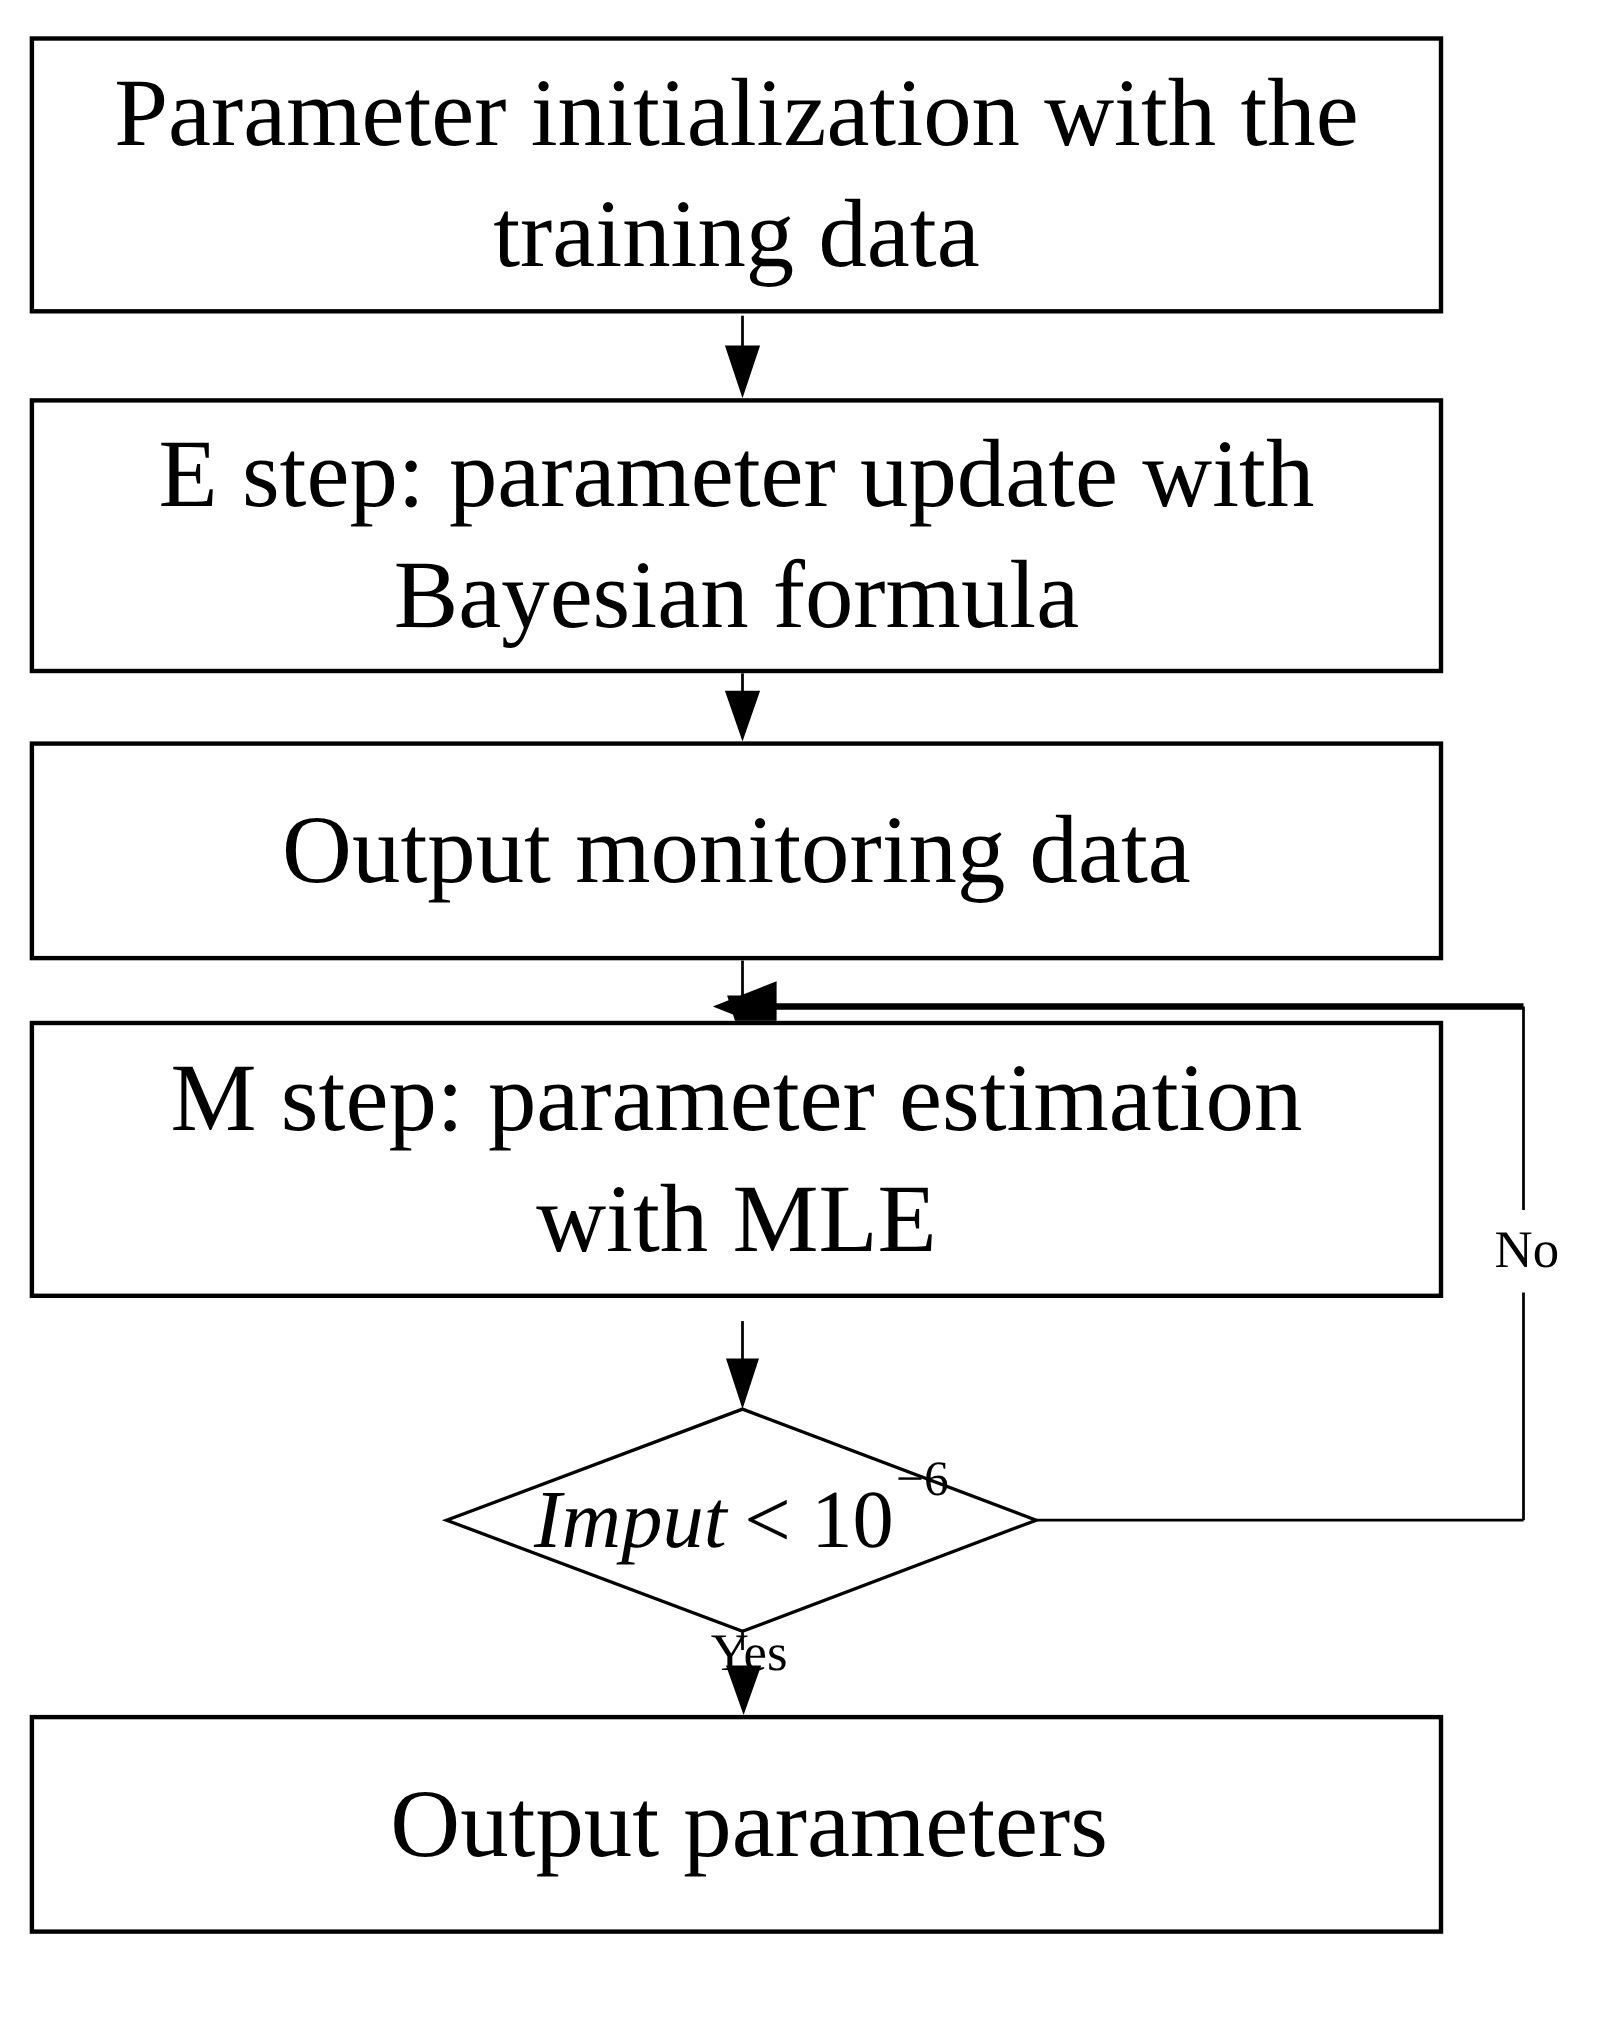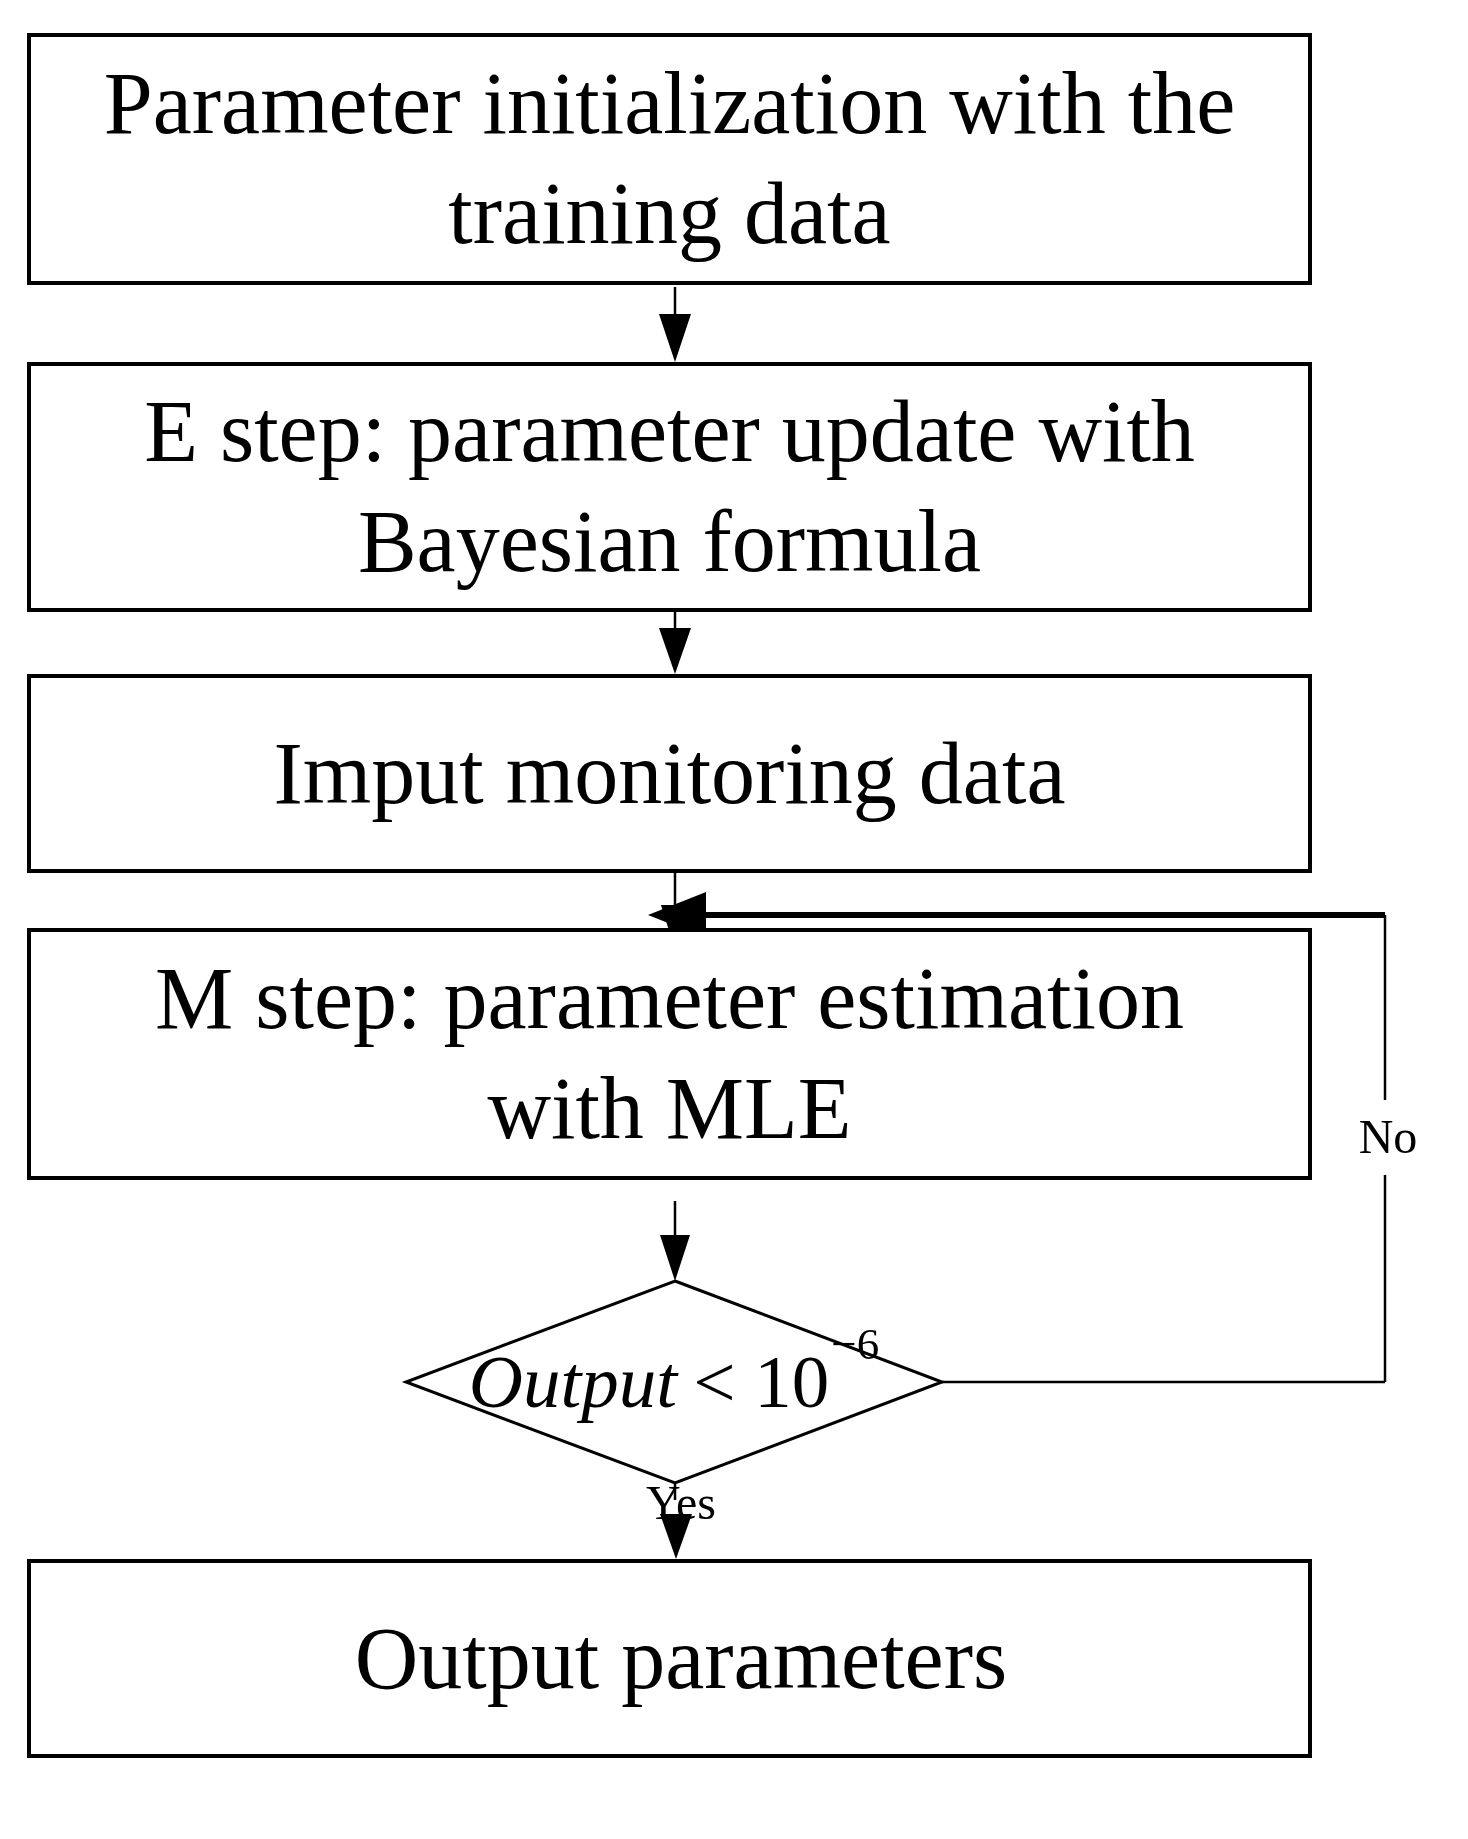--- a/index.html
+++ b/index.html
@@ -138,34 +138,34 @@
     <div class="node-label">E step: parameter update with
 Bayesian formula</div>
   </div>
 
   <div class="node node-init">
     <div class="node-label">Parameter initialization with the
 training data</div>
   </div>
 
   <div class="node node-input">
-    <div class="node-label">Imput monitoring data</div>
+    <div class="node-label">Output monitoring data</div>
   </div>
 
   <div class="node node-mstep">
     <div class="node-label">M step: parameter estimation
 with MLE</div>
   </div>
 
   <div class="node node-output">
     <div class="node-label">Output parameters</div>
   </div>
 
   <div class="decision-label">
-    <span class="var">Output</span>
+    <span class="var">Imput</span>
       <span class="cmp">&lt; 10</span>
       <span class="exp">−6</span>
   </div>
 
   <div class="edge-label edge-label-yes">Yes</div>
   <div class="edge-label edge-label-no">No</div>
 
 </div>
 
 </body></html>

